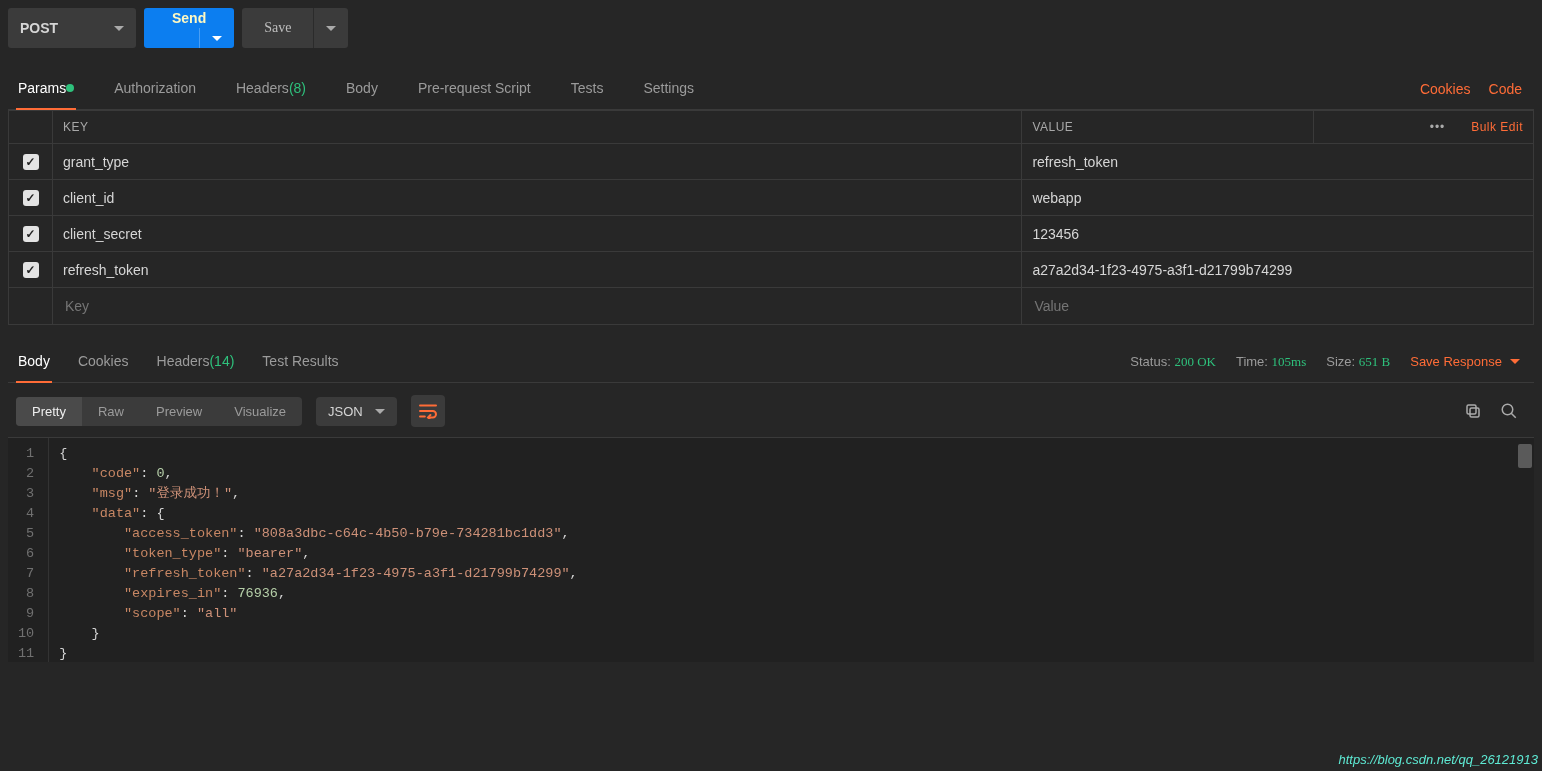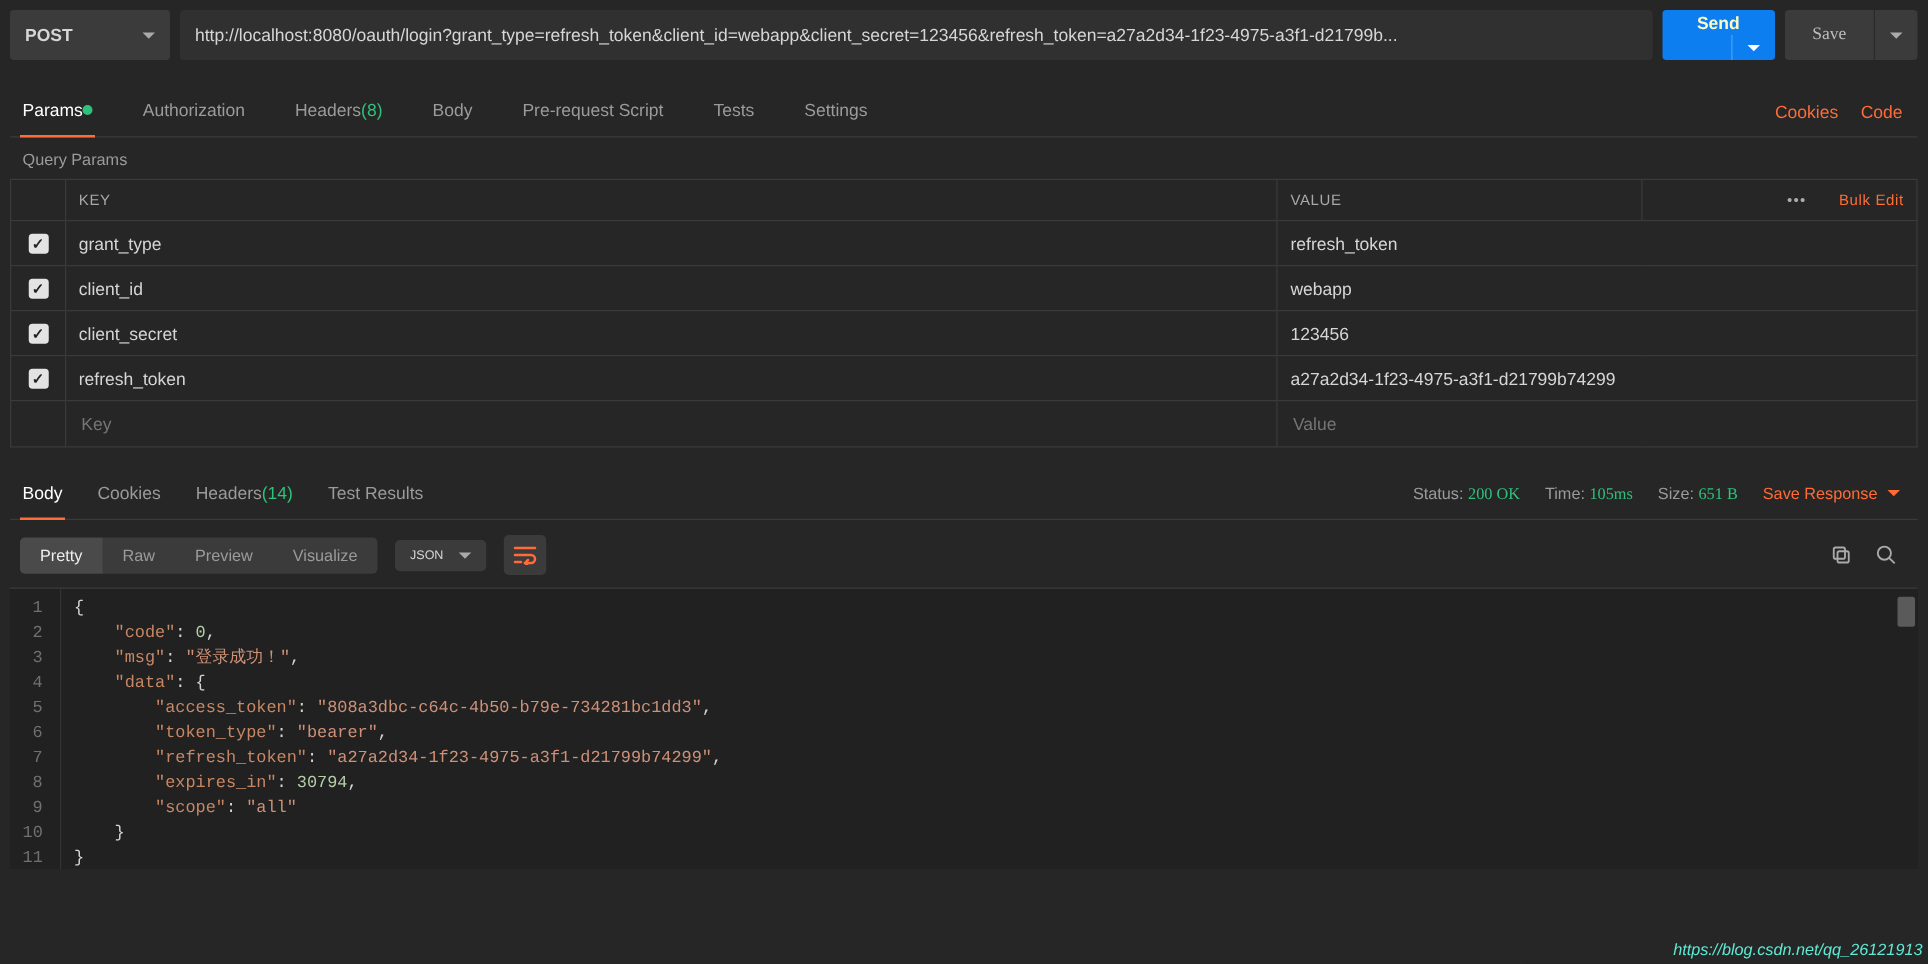--- a/index.html
+++ b/index.html
@@ -126,21 +126,21 @@
   .body-ctrl-left { display:flex; align-items:center; gap: 14px;}
   .pills {
     display: flex; background: var(--bg-input); border-radius: 4px; overflow: hidden;
   }
   .pill {
     padding: 7px 16px; color: var(--text-dim); cursor: pointer; font-size: 13px;
   }
   .pill.active { background: #4a4a4a; color: #eee; }
   .json-sel {
     display: flex; align-items: center; gap: 12px; background: var(--bg-input);
-    padding: 7px 12px; border-radius: 4px; cursor: pointer; font-size: 10px;
+    padding: 7px 12px; border-radius: 4px; cursor: pointer; font-size: 13px;
   }
   .wrap-icon {
     width: 34px; height: 32px; background: var(--bg-input); border-radius: 4px;
     display:flex; align-items:center; justify-content:center; cursor:pointer;
   }
   .wrap-icon svg { stroke: var(--accent); }
   .body-ctrl-right { display:flex; gap: 14px; align-items:center; padding-right: 6px;}
   .icon-btn { width: 22px; height: 22px; display:flex; align-items:center; justify-content:center; cursor:pointer; }
   .icon-btn svg { stroke: #aaa; fill: none; }
 
@@ -174,23 +174,20 @@
 </head>
 <body>
 
 <div class="workspace">
 
   <div class="url-row">
     <div class="method-select">
       <span class="label">POST</span>
       <span class="caret-down"></span>
     </div>
-    <div class="url-input">
-      <span>http://localhost:8080/oauth/login?grant_type=refresh_token&amp;client_id=webapp&amp;client_secret=123456&amp;refresh_token=a27a2d34-1f23-4975-a3f1-d21799b...</span>
-    </div>
     <div class="send-btn">
       <div class="main">
           <span>Send</span>
         </div>
       <div class="drop">
           <span class="caret-down"></span>
         </div>
     </div>
     <div class="save-btn">
       <div class="main">
@@ -227,21 +224,20 @@
       <div class="tab">
           <span>Settings</span>
         </div>
     </div>
     <div class="tabs-right">
       <span class="link">Cookies</span>
       <span class="link">Code</span>
     </div>
   </div>
 
-  <div class="section-title">Query Params</div>
 
   <table class="params-table">
     <thead>
       <tr>
         <th class="chk-col"></th>
         <th>KEY</th>
         <th>VALUE</th>
         <th class="actions" style="width:220px;">
           <span class="dots">•••</span>
           <span>Bulk Edit</span>
@@ -357,21 +353,21 @@
       </div>
     <div class="code" id="json-code">
       <div class="scroll-thumb"></div>
     <div class="line"><span class="p">{</span></div>
         <div class="line">    <span class="k">"code"</span><span class="p">: </span><span class="n">0</span><span class="p">,</span></div>
         <div class="line">    <span class="k">"msg"</span><span class="p">: </span><span class="s">"登录成功！"</span><span class="p">,</span></div>
         <div class="line">    <span class="k">"data"</span><span class="p">: {</span></div>
         <div class="line">        <span class="k">"access_token"</span><span class="p">: </span><span class="s">"808a3dbc-c64c-4b50-b79e-734281bc1dd3"</span><span class="p">,</span></div>
         <div class="line">        <span class="k">"token_type"</span><span class="p">: </span><span class="s">"bearer"</span><span class="p">,</span></div>
         <div class="line">        <span class="k">"refresh_token"</span><span class="p">: </span><span class="s">"a27a2d34-1f23-4975-a3f1-d21799b74299"</span><span class="p">,</span></div>
-        <div class="line">        <span class="k">"expires_in"</span><span class="p">: </span><span class="n">30794</span><span class="p">,</span></div>
+        <div class="line">        <span class="k">"expires_in"</span><span class="p">: </span><span class="n">76936</span><span class="p">,</span></div>
         <div class="line">        <span class="k">"scope"</span><span class="p">: </span><span class="s">"all"</span></div>
         <div class="line">    <span class="p">}</span></div>
         <div class="line"><span class="p">}</span></div>
       </div>
   </div>
 
 </div>
 
 <div class="watermark">https://blog.csdn.net/qq_26121913</div>
 

